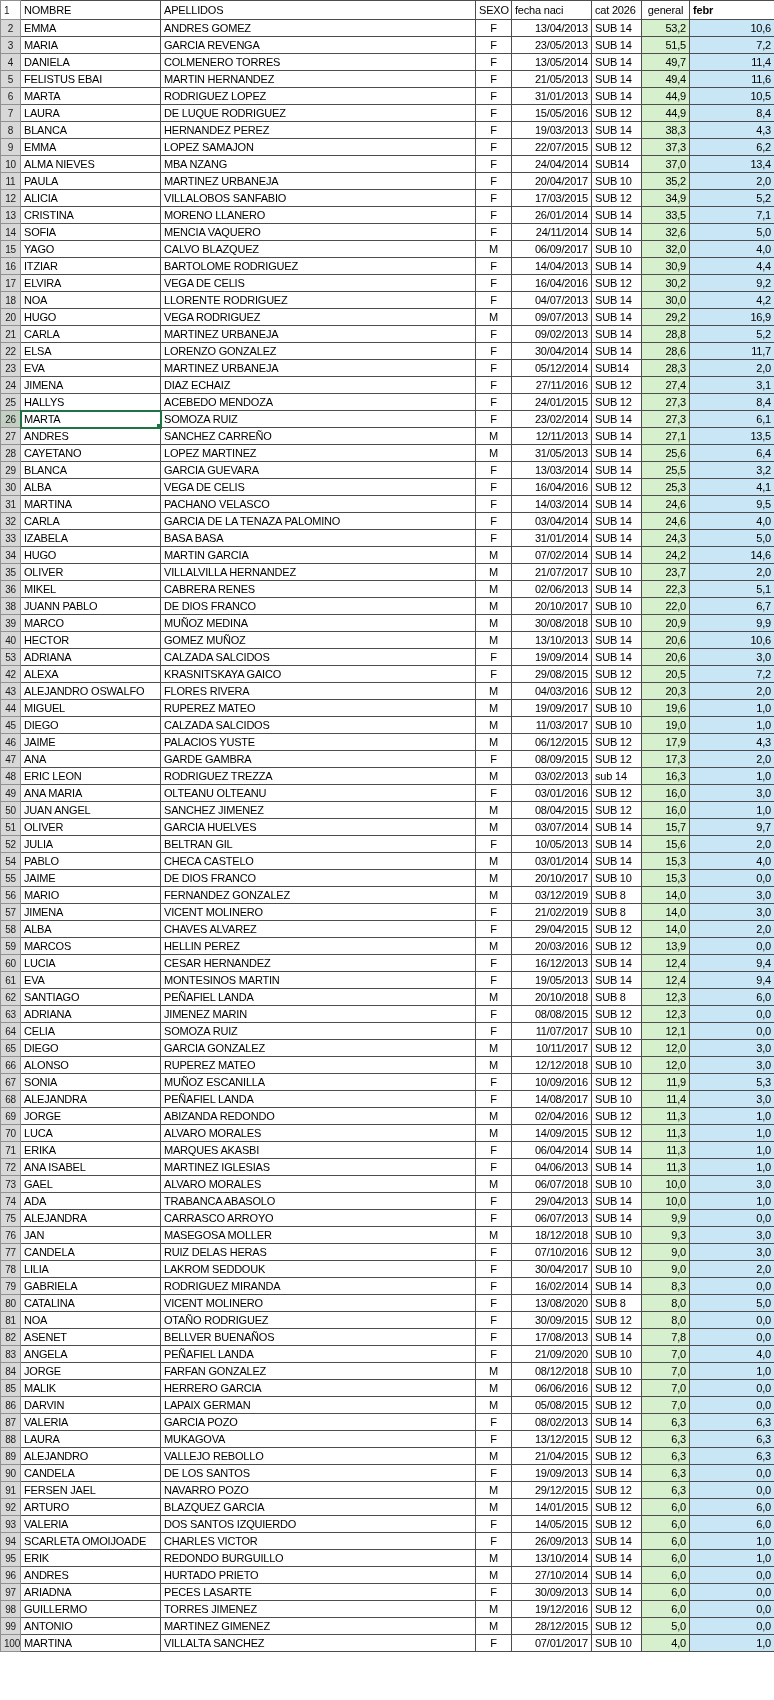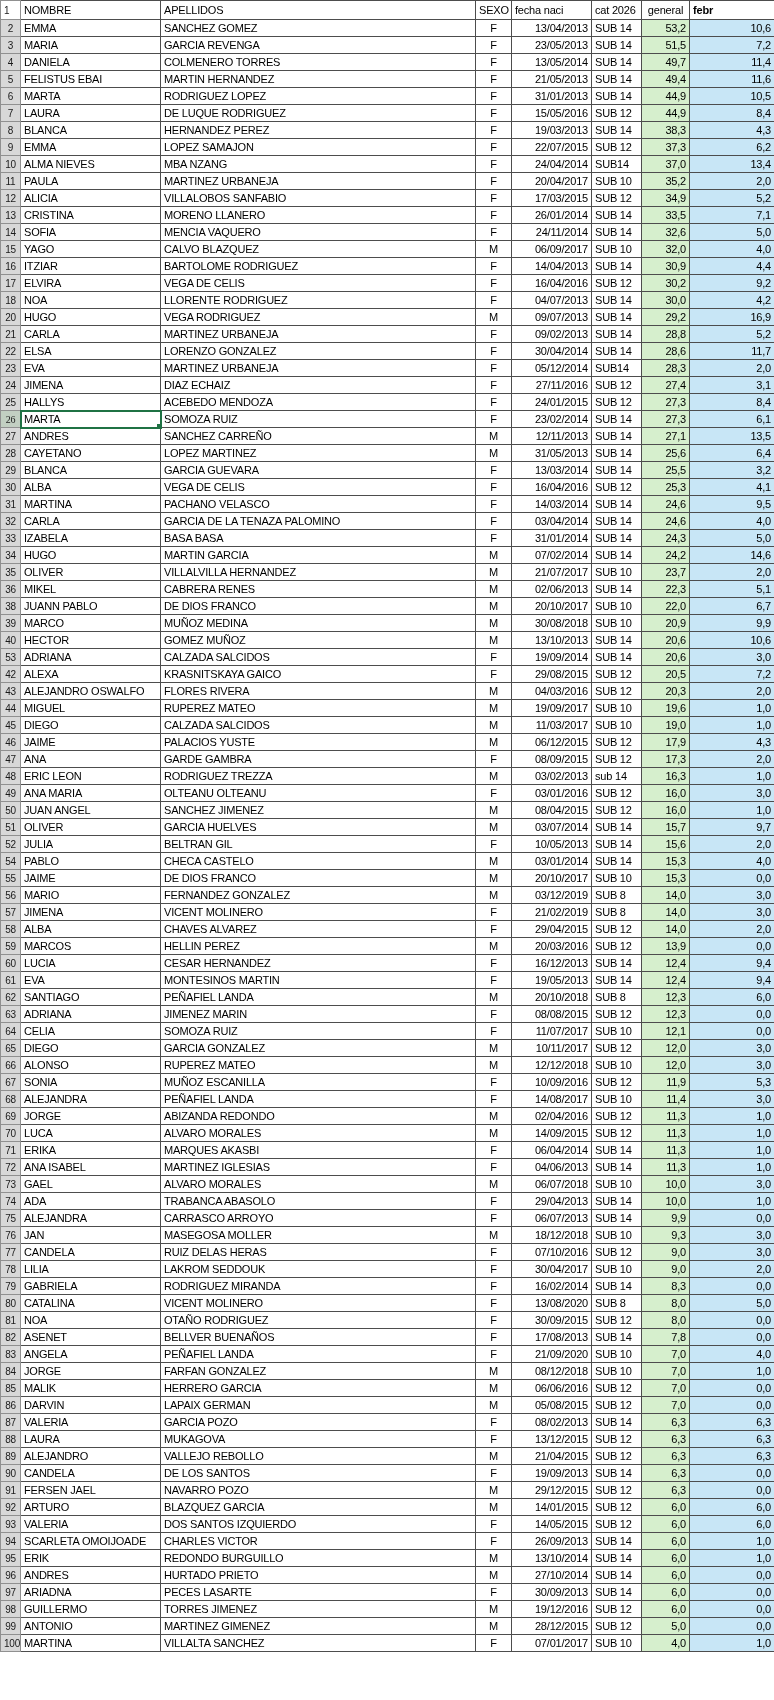--- a/index.html
+++ b/index.html
@@ -37,21 +37,21 @@
     position:relative;
     outline:2px solid var(--selection-border,#1f7244);
     outline-offset:-1px;
   }
   td.selected::after {
     content:""; position:absolute; right:-1px; bottom:-1px;
     width:4px; height:4px;
     background:var(--selection-border,#1f7244);
     border-left:1px solid #fff; border-top:1px solid #fff;
   }
-  th.active-gutter { background:#c2cfc2;font-family:Liberation Serif, serif; }
+  th.active-gutter { background:#c2cfc2; }
 </style>
 </head>
 <body>
 
 <table class="sheet">
   <colgroup>
     <col style="width:20px">
       <col style="width:140px">
       <col style="width:315px">
     <col style="width:36px">
@@ -69,21 +69,21 @@
       <th class="nombre">fecha naci</th>
       <th class="nombre">cat 2026</th>
       <th class="general" style="text-align:center">general</th>
       <th class="febr" style="text-align:left">febr</th>
     </tr>
   </thead>
   <tbody>
       <tr>
         <th class="gut">2</th>
         <td class="nombre">EMMA</td>
-        <td class="apellidos">SANCHEZ GOMEZ</td>
+        <td class="apellidos">ANDRES GOMEZ</td>
         <td class="sexo">F</td>
         <td class="fecha">13/04/2013</td>
         <td class="cat">SUB 14</td>
         <td class="general">53,2</td>
         <td class="febr">10,6</td>
       </tr>
       <tr>
         <th class="gut">3</th>
         <td class="nombre">MARIA</td>
         <td class="apellidos">GARCIA REVENGA</td>

